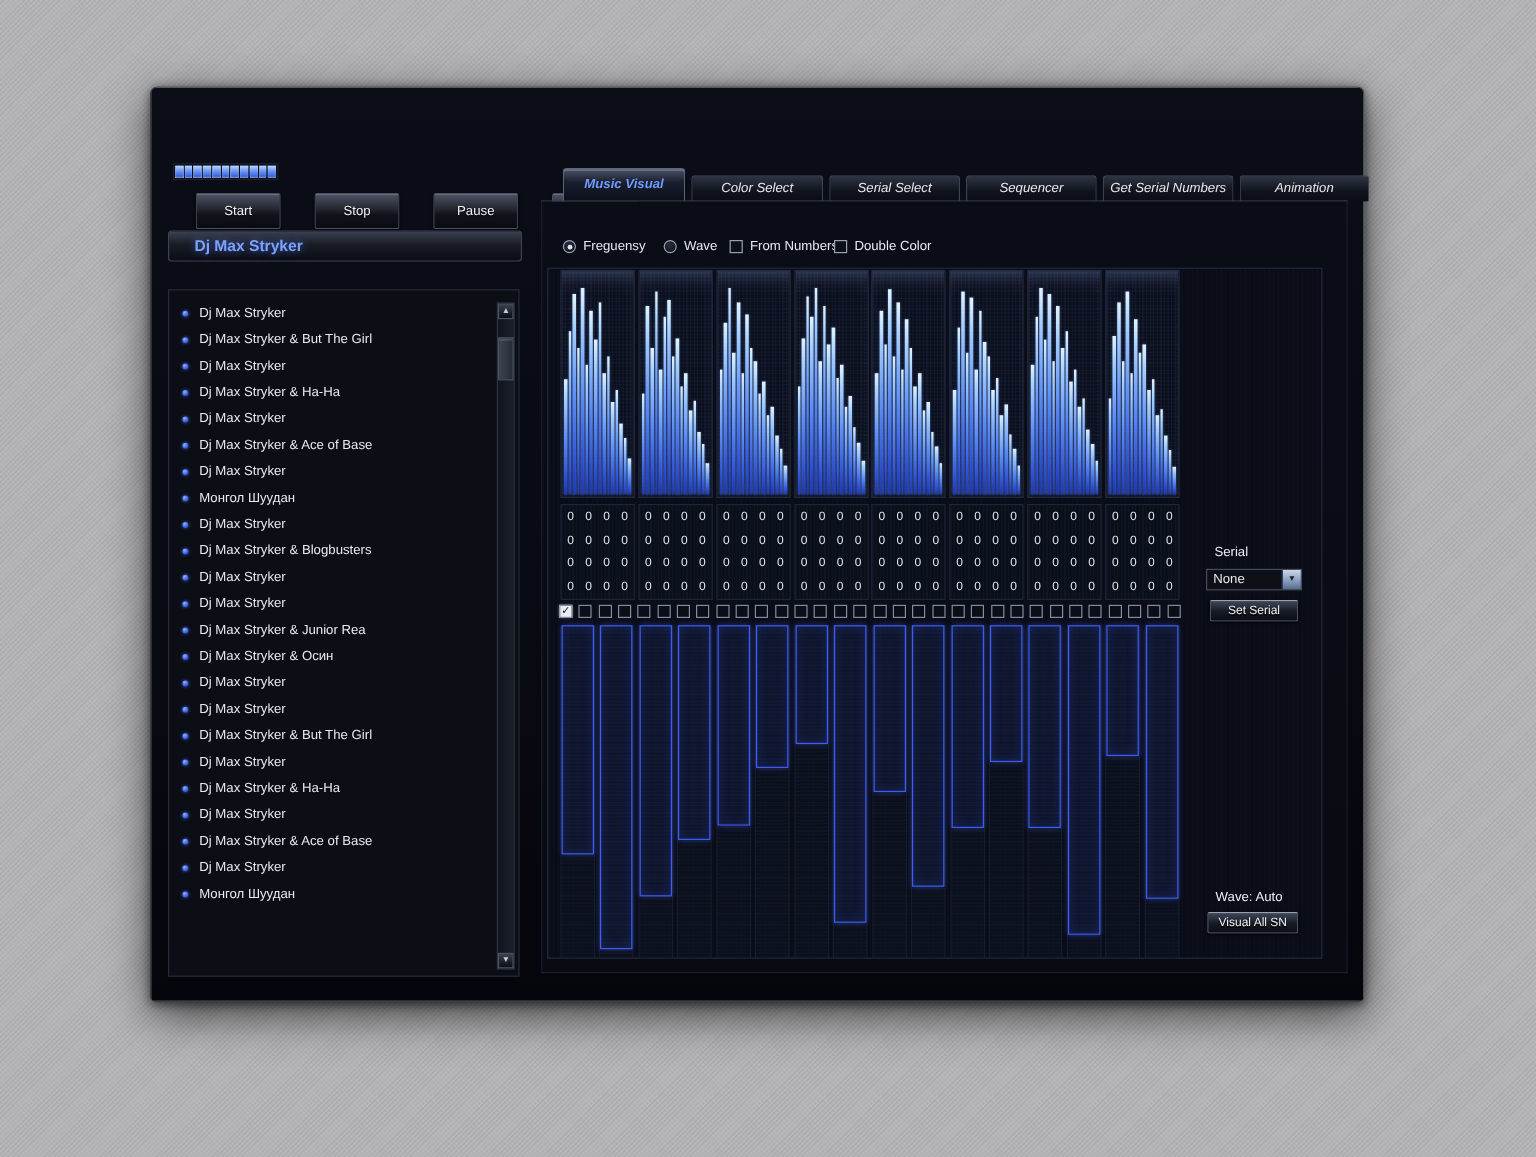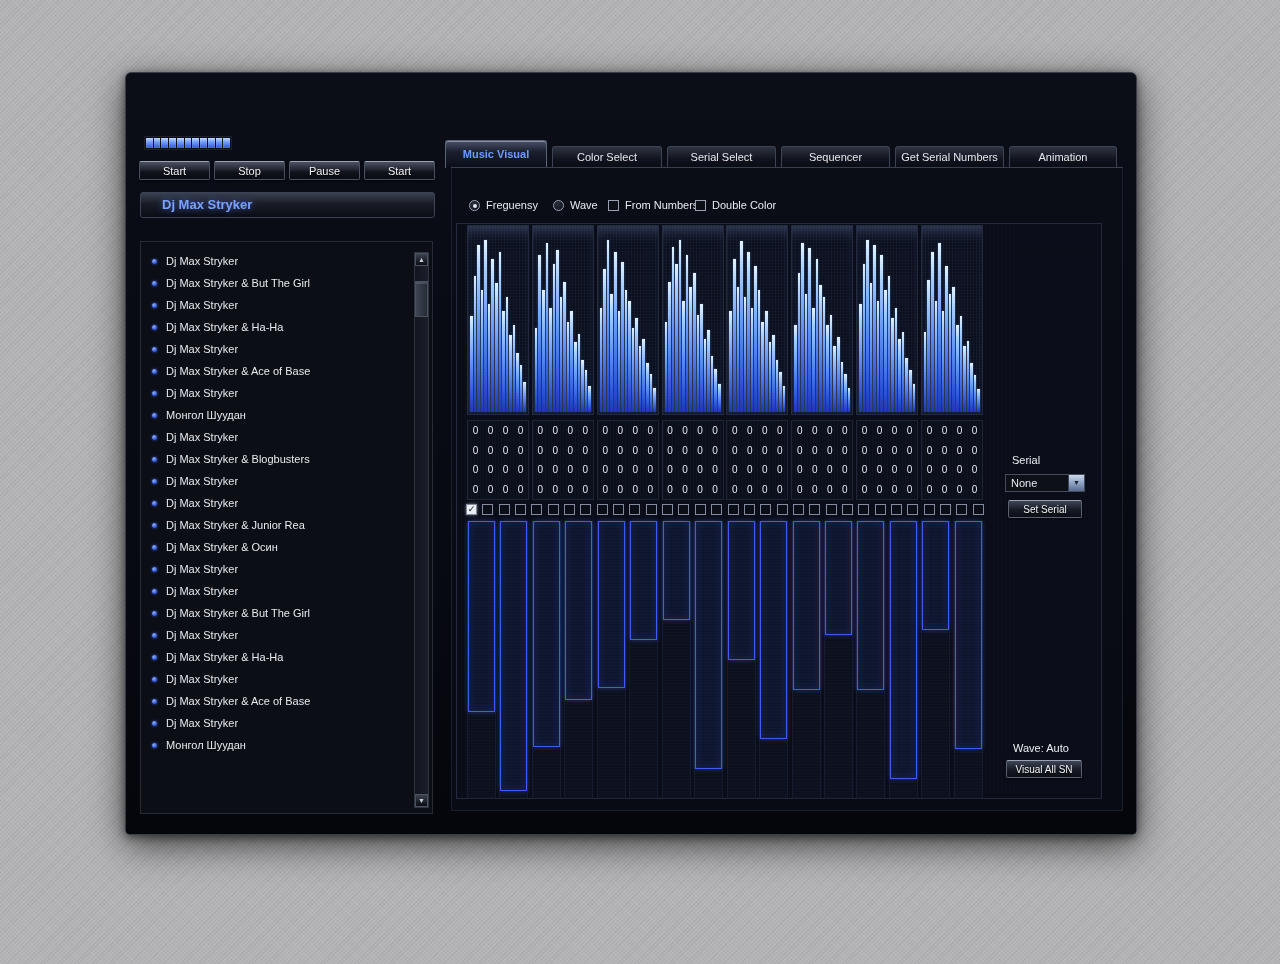--- a/index.html
+++ b/index.html
@@ -28,24 +28,24 @@
     color:#eceef3; font-size:12px; font-weight:bold; letter-spacing:.6px;
     text-shadow:0 1px 2px #000;
   }
   
   .segbar{ position:absolute; left:18px; top:63px; width:88px; height:14px; display:flex; gap:1px;
     background:#0a0c14; border:1px solid #1c2030; padding:1px; }
   .seg{ flex:1 0 auto; background:linear-gradient(180deg,#bcd6ff 0%, #6b97f6 45%, #2f55d6 100%);
     box-shadow:inset 0 0 1px #dce9ff; }
   .transport{ position:absolute; left:13px; top:88px; display:flex; gap:4px; }
   .tbtn{
-    width:71px; height:19px; font-family:inherit; font-size:11px; color:#f2f3f6; cursor:pointer;
+    width:71px; height:30px; font-family:inherit; font-size:11px; color:#f2f3f6; cursor:pointer;
     background:linear-gradient(180deg,#4b5263 0%, #22252f 45%, #10131b 60%, #0a0c12 100%);
     border:1px solid #4a5161; border-top-color:#9aa2b4; border-radius:2px;
-    box-shadow:0 1px 2px rgba(0,0,0,.6); text-shadow:0 1px 1px #000;
+    box-shadow:0 1px 2px rgba(0,0,0,.6); text-shadow:0 1px 1px #000;margin-left:24px;
   }
   .banner{
     position:absolute; left:14px; top:119px; width:295px; height:26px;
     background:linear-gradient(180deg,#3a4150 0%, #191c26 45%, #0b0d14 100%);
     border:1px solid #3c4356; border-radius:3px;
   }
   .banner-text{
     position:absolute; left:21px; top:0; line-height:24px; font-size:13px; font-weight:bold;
     color:#7ba2ff; text-shadow:0 0 7px rgba(90,130,255,.65);
   }
@@ -62,22 +62,22 @@
     background:linear-gradient(90deg,#12151e,#1b1f29); border:1px solid #2e3442; }
   .sb-up,.sb-down{ position:absolute; left:0; right:0; height:13px; text-align:center;
     background:linear-gradient(180deg,#3c434f 0%, #181b24 70%, #0d0f16 100%);
     border:1px solid #4a5160; cursor:pointer; }
   .sb-up{ top:0; } .sb-down{ bottom:0; }
   .sb-up .arrow,.sb-down .arrow{ font-size:7px; line-height:11px; color:#c7cdd9; display:block; }
   .sb-thumb{ position:absolute; left:0; right:0; top:28px; height:36px;
     background:linear-gradient(90deg,#3d4452,#262b36); border:1px solid #4a5160; cursor:grab;
     box-shadow:inset 0 2px 0 rgba(150,160,180,.25); }
   
-  .tabstrip{ position:absolute; left:319px; top:67px; width:708px; height:28px;
-    display:flex; align-items:flex-end; gap:5px; }
+  .tabstrip{ position:absolute; left:343px; top:67px; width:708px; height:28px;
+    display:flex; align-items:flex-end; gap:5px;font-style:italic; }
   .tab{
     width:109px; height:22px; line-height:21px; text-align:center; font-size:11px; color:#e6e8ee;
     background:linear-gradient(180deg,#2e3442 0%, #10131c 60%, #0a0c13 100%);
     border:1px solid #3c4354; border-bottom:none; border-radius:3px 3px 0 0; cursor:pointer;
   }
   .tab:nth-child(2){ width:110px; } .tab:nth-child(6){ width:108px; }
   .tab.active{
     width:102px; height:28px; line-height:26px; color:#6f9cff; font-weight:bold;
     background:linear-gradient(180deg,#4a5268 0%, #1a1f2e 40%, #0b0e18 100%);
     border-color:#5a6378; box-shadow:inset 0 1px 0 #8790a6;

